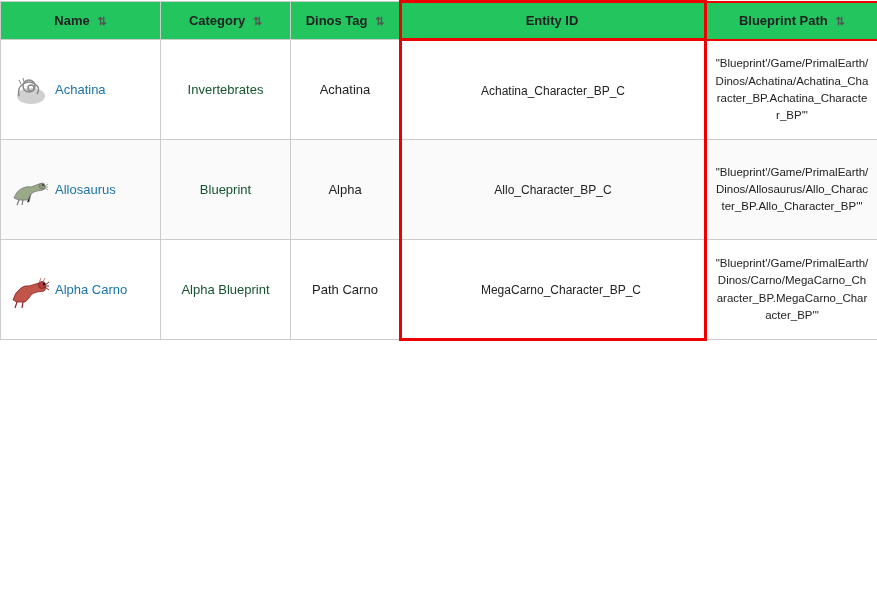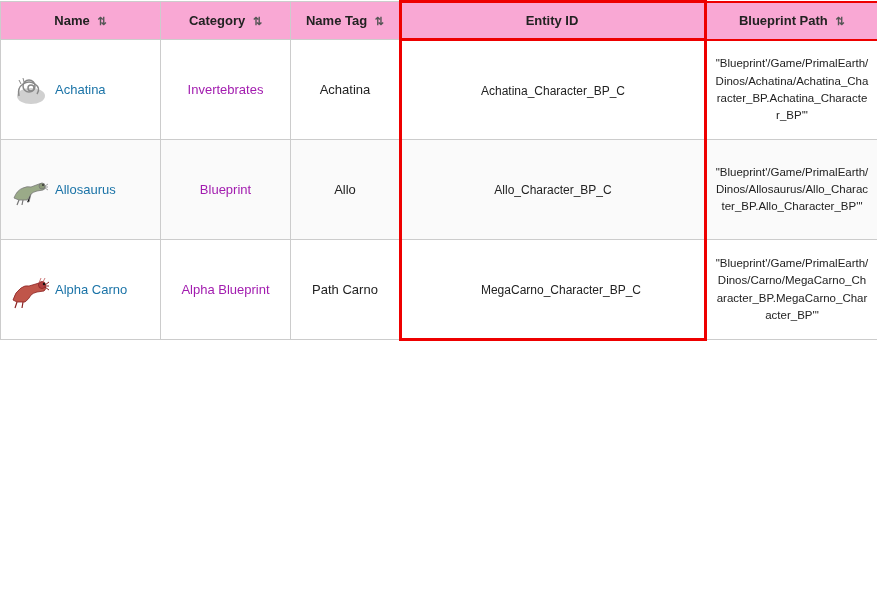--- a/index.html
+++ b/index.html
@@ -28,21 +28,21 @@
       table-layout: fixed;
     }
 
     col.col-name { width: 160px; }
     col.col-category { width: 130px; }
     col.col-nametag { width: 110px; }
     col.col-entityid { width: 305px; }
     col.col-blueprint { width: 172px; }
 
     thead tr {
-      background-color: #f9a8d4;
+      background-color: #22c55e;
     }
 
     th {
       border: 1px solid #ccc;
       padding: 10px 8px;
       text-align: center;
       font-weight: bold;
       color: #222;
       font-size: 13px;
       vertical-align: middle;
@@ -74,21 +74,21 @@
       height: 40px;
       flex-shrink: 0;
     }
 
     .name-text {
       color: #1a73a7;
       font-size: 13px;
     }
 
     .category-text {
-      color: #a21caf;
+      color: #14532d;
       font-size: 13px;
     }
 
     .blueprint-text {
       font-size: 11.5px;
       color: #222;
       word-break: break-word;
       text-align: left;
       line-height: 1.5;
     }
@@ -142,21 +142,21 @@
       <tr>
         <th>
           <span>Name</span>
           <span class="sort-icon">⇅</span>
         </th>
         <th>
           <span>Category</span>
           <span class="sort-icon">⇅</span>
         </th>
         <th>
-          <span>Name Tag</span>
+          <span>Dinos Tag</span>
           <span class="sort-icon">⇅</span>
         </th>
         <th class="entity-col">
           <span>Entity ID</span>
         </th>
         <th class="blueprint-col-header">
           <span>Blueprint Path</span>
           <span class="sort-icon">⇅</span>
         </th>
       </tr>
@@ -204,21 +204,21 @@
               <path d="M10 30 L8 35 M14 30 L13 35" stroke="#777" stroke-width="1.2"></path>
               <path d="M22 24 L20 32 L18 32" stroke="#888" stroke-width="0.8"></path>
             </svg>
             <span class="name-text">Allosaurus</span>
           </div>
         </td>
         <td>
           <span class="category-text">Blueprint</span>
         </td>
         <td>
-          <span>Allo</span>
+          <span>Alpha</span>
         </td>
         <td class="entity-col">
           <span class="entity-text">Allo_Character_BP_C</span>
         </td>
         <td>
           <span class="blueprint-text">"Blueprint'/Game/PrimalEarth/Dinos/Allosaurus/Allo_Character_BP.Allo_Character_BP'"</span>
         </td>
       </tr>
 
       <tr>

